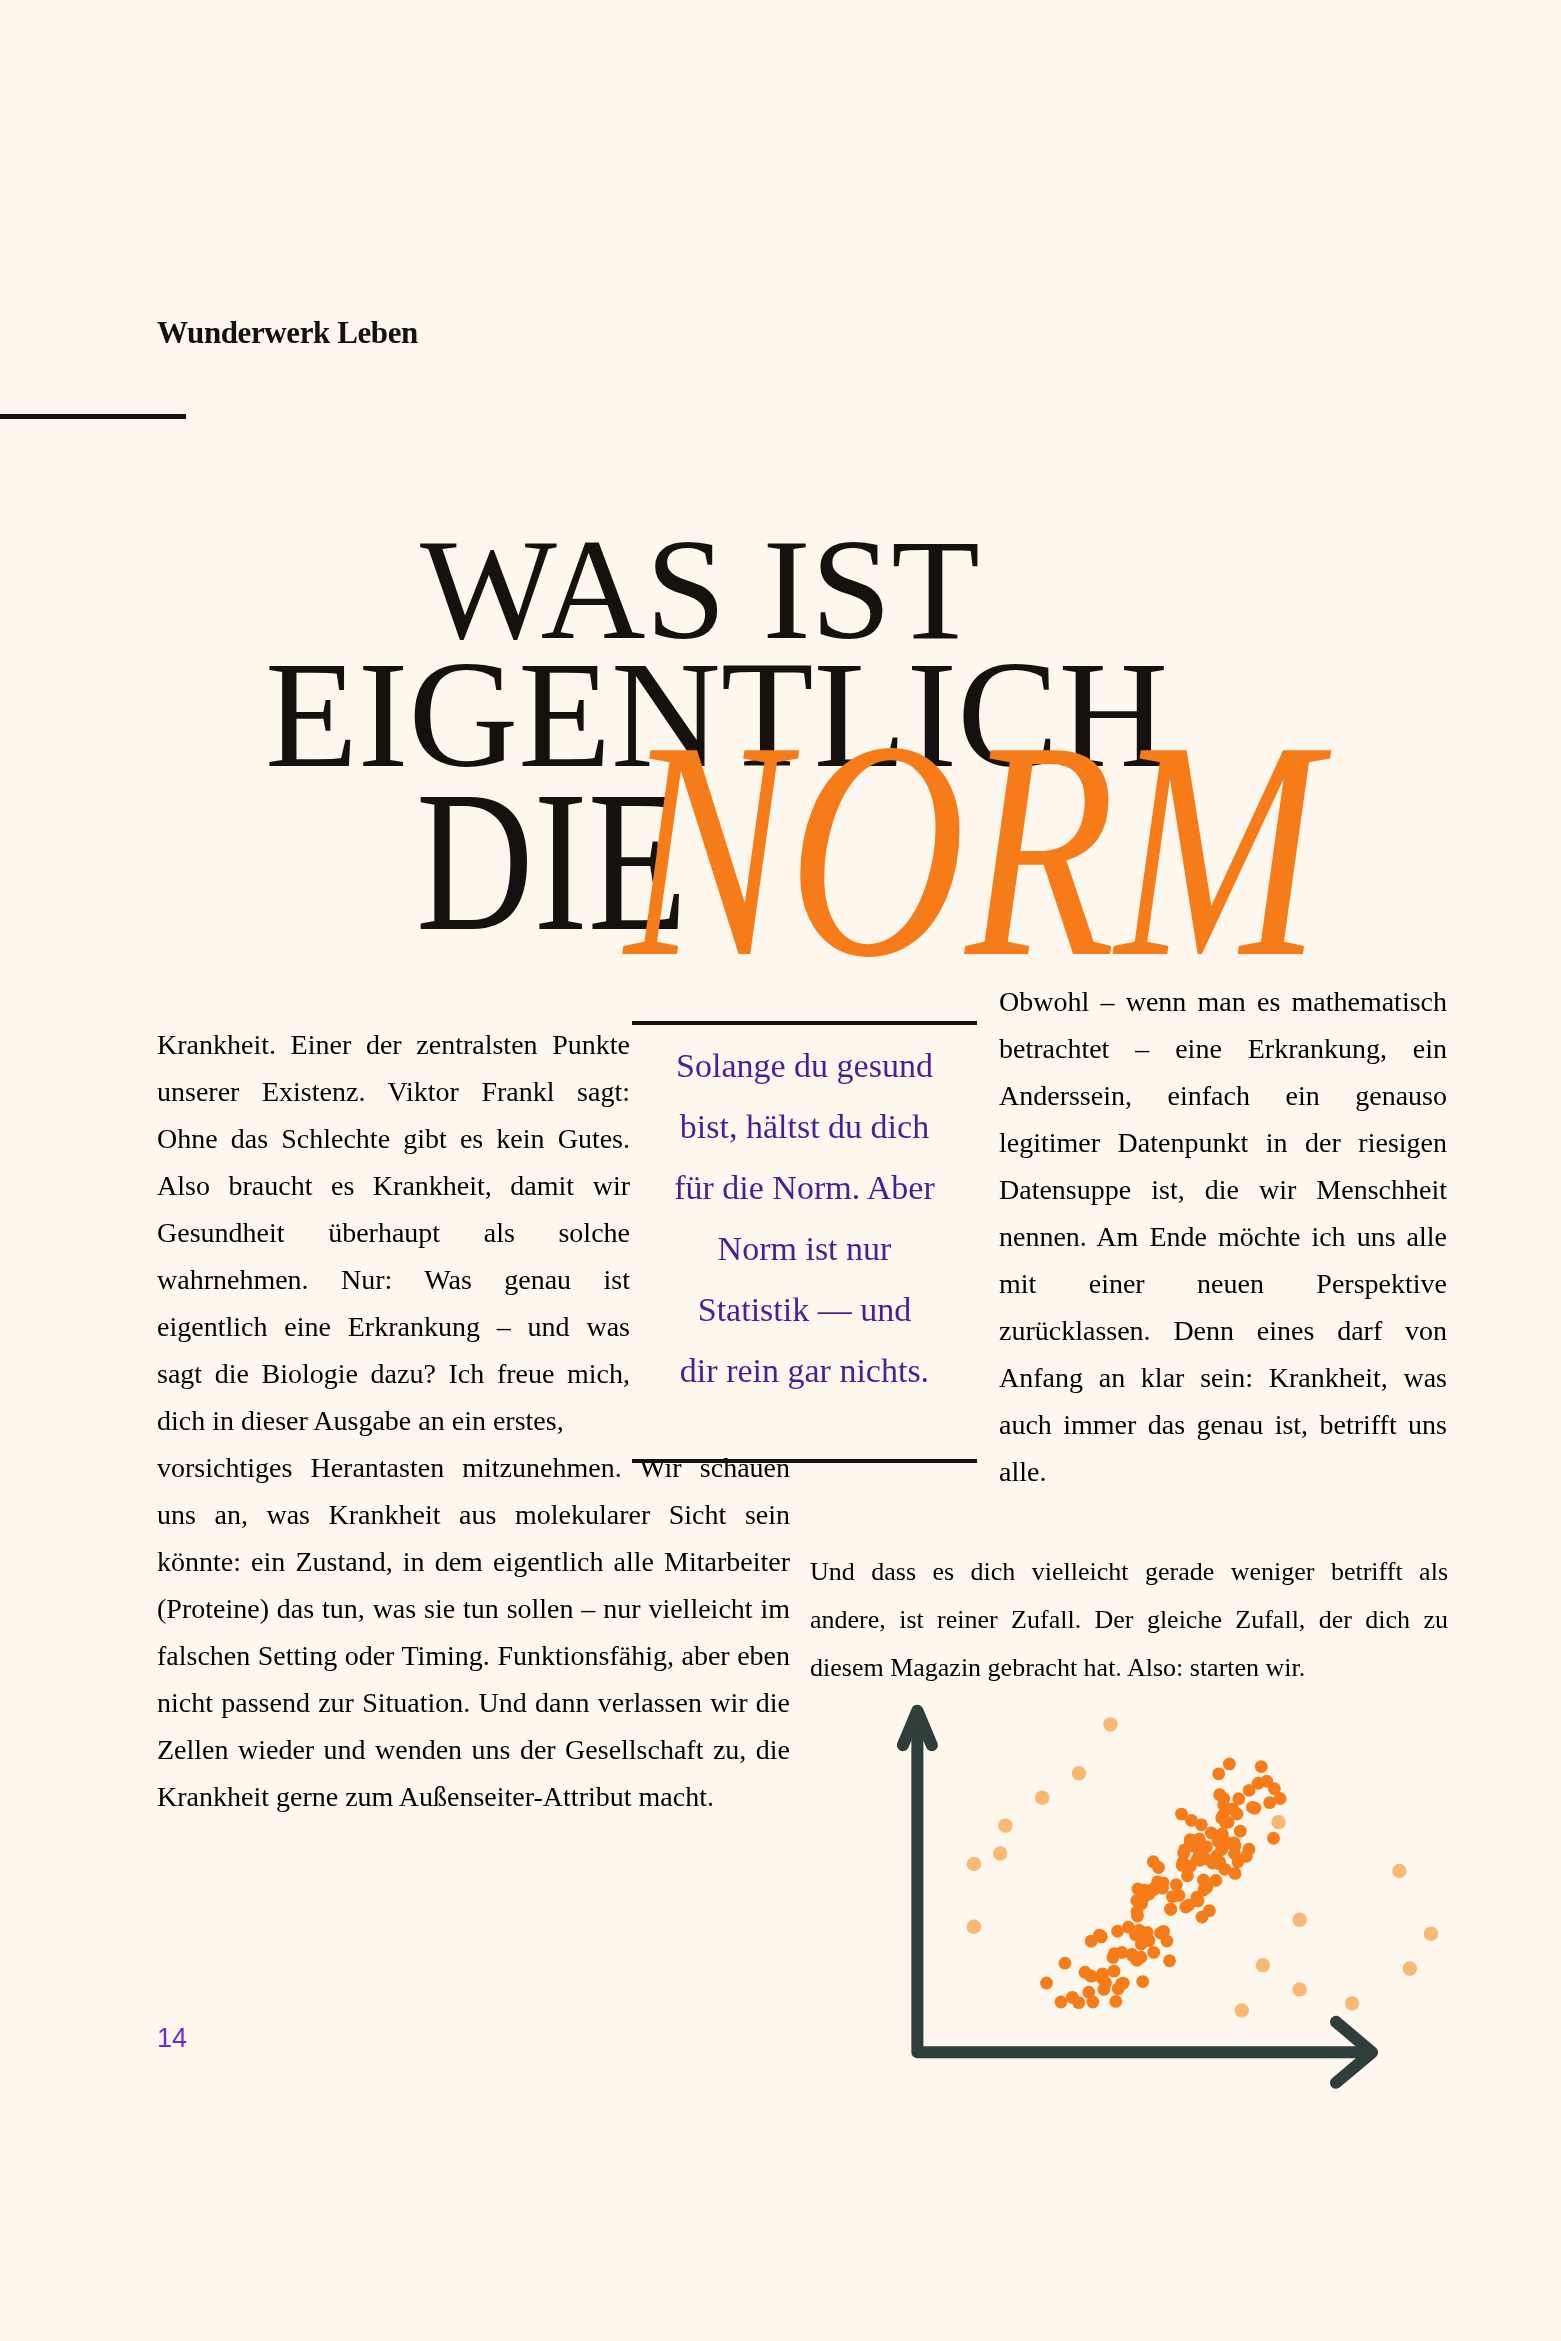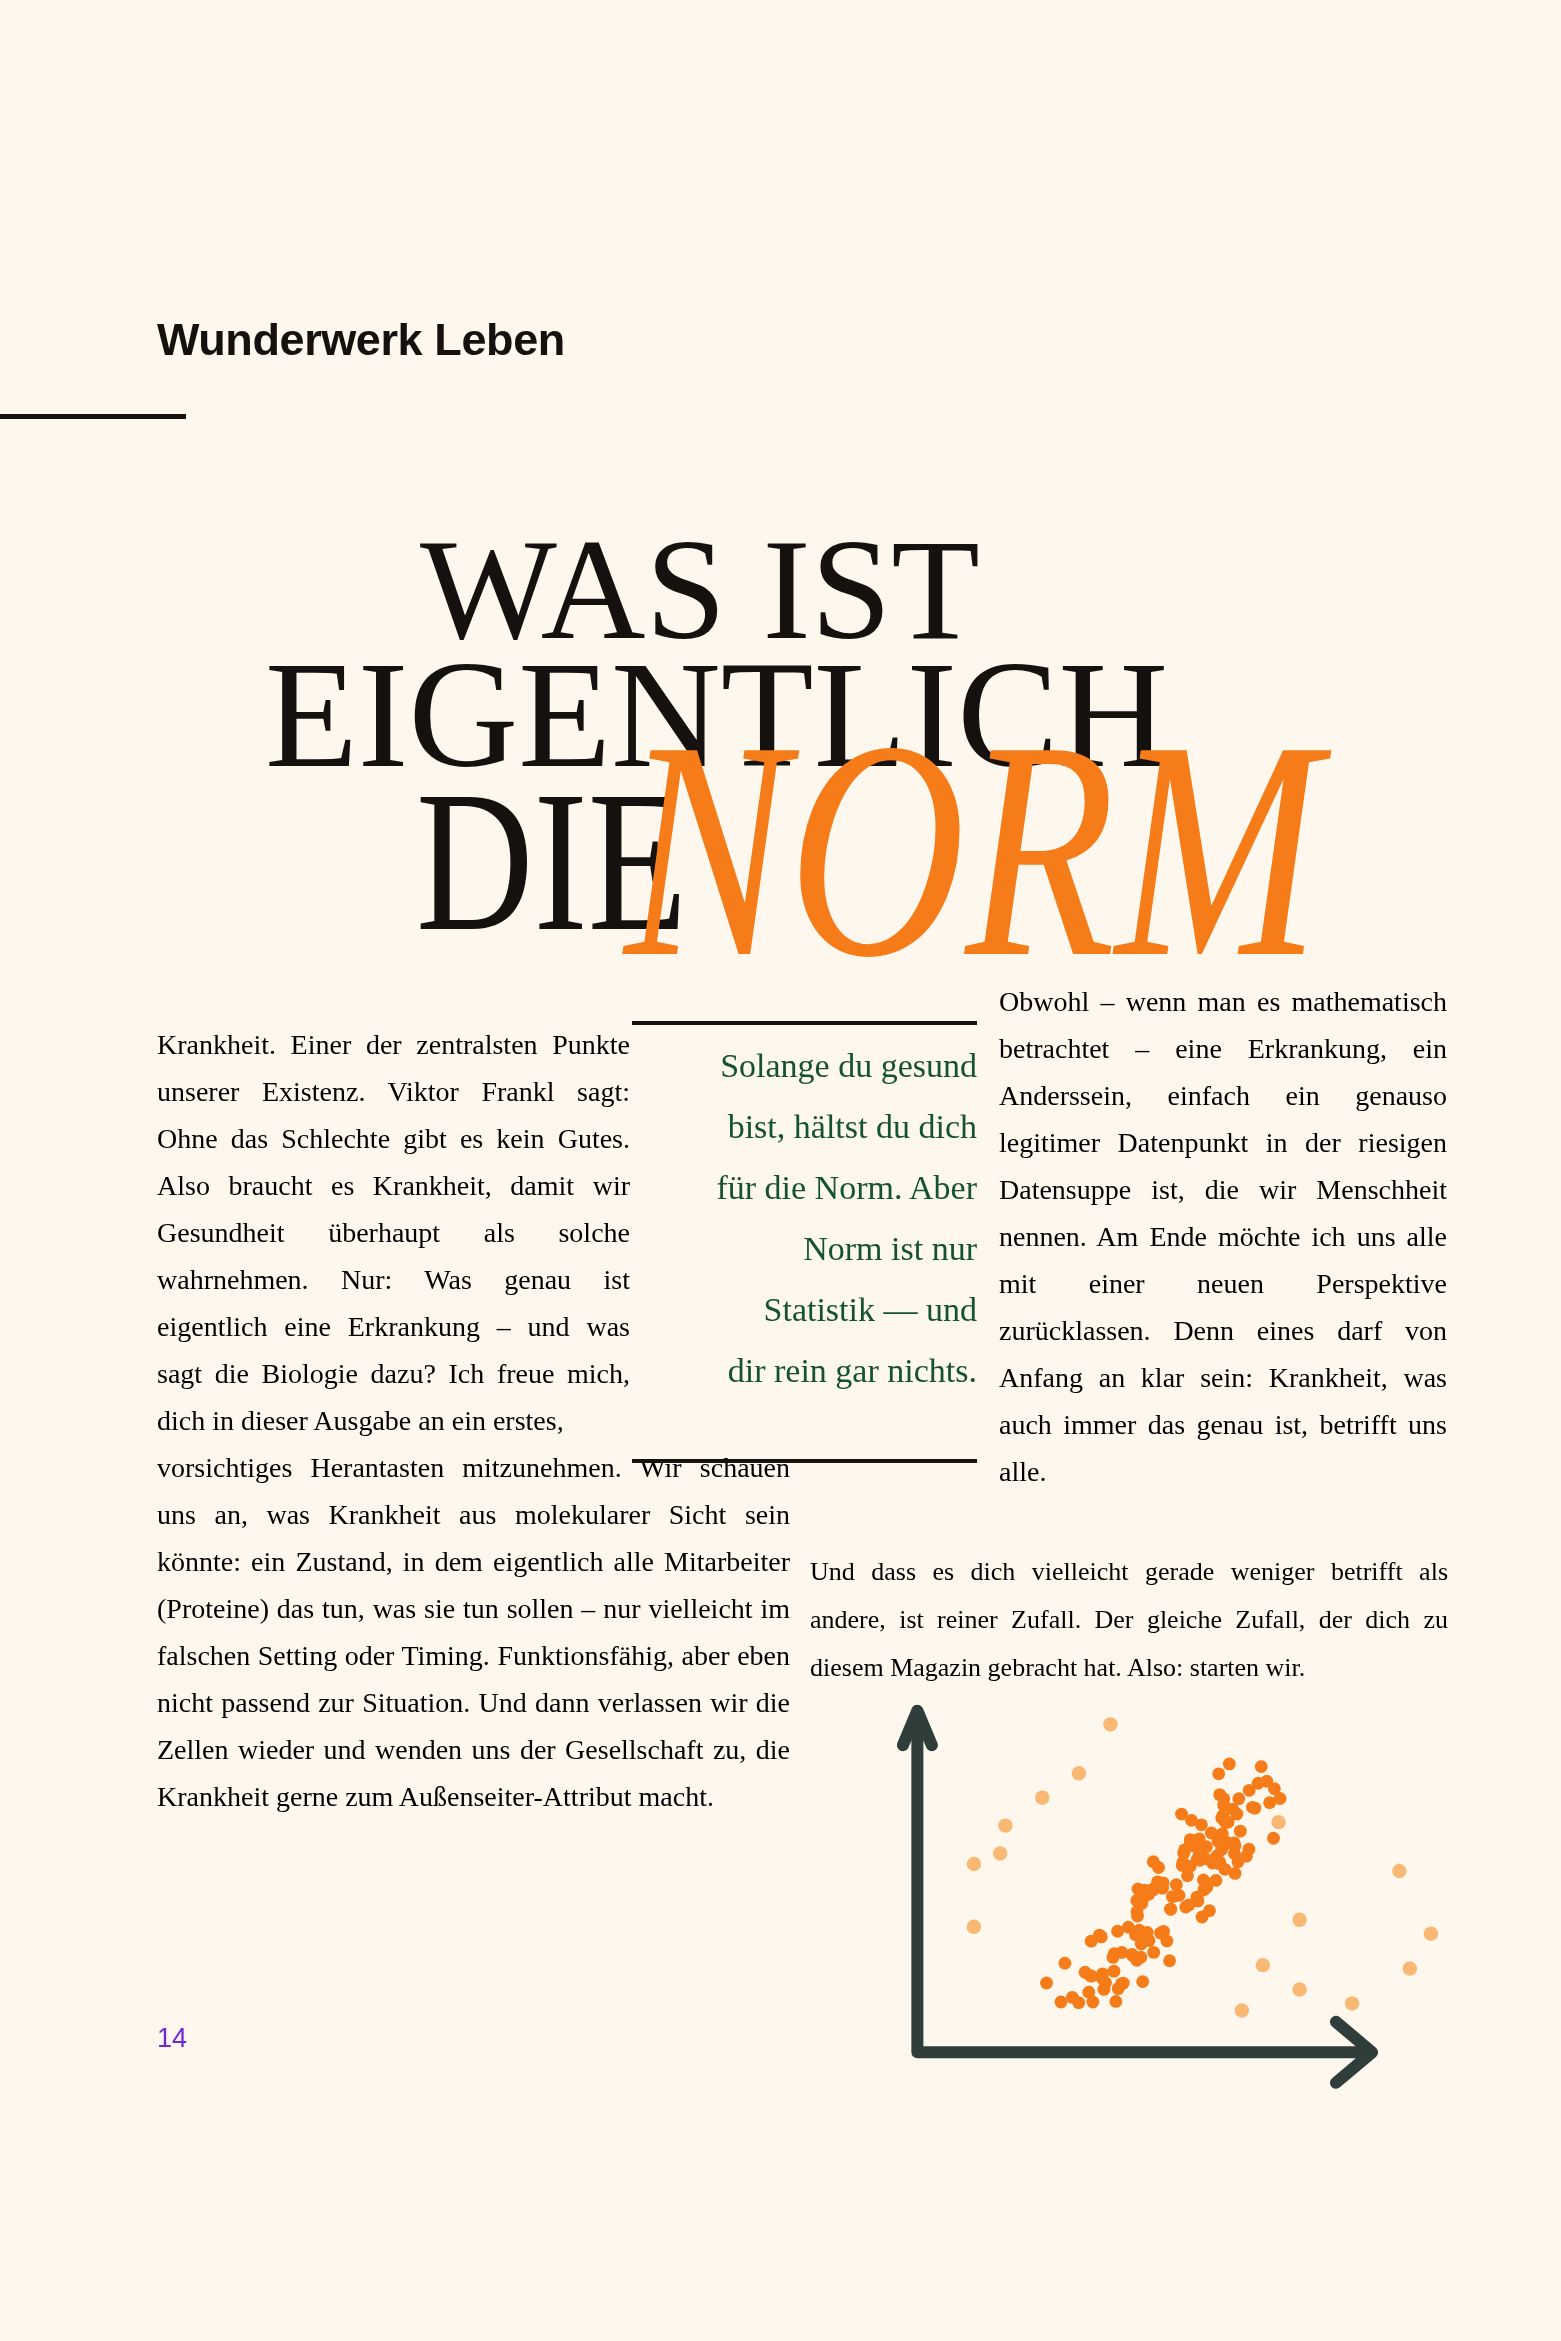--- a/index.html
+++ b/index.html
@@ -7,22 +7,22 @@
     position:relative;
     width:1561px;height:2342px;
     background:#FDF7EE;
     font-family:"Liberation Serif", serif;
     color:#2A2522;
     overflow:hidden;
   }
   
   .kicker{
     position:absolute;left:157px;top:317px;
-    font-family:Liberation Sans, sans-serif;
-    font-weight:bold;font-size:45px;line-height:1;
+    font-family:Liberation Serif, serif;
+    font-weight:bold;font-size:31px;line-height:1;
     color:#14110F;letter-spacing:-0.4px;
   }
   .kicker-rule{
     position:absolute;left:0;top:414px;width:186px;height:4.8px;
     background:#14110F;
   }
   .subtitle{
     position:absolute;left:202px;top:391px;
     font-size:50px;line-height:1;color:#14110F;
   }
@@ -47,22 +47,22 @@
   .colA .narrow{width:473px;}
   .colD{left:999px;top:978px;width:448px;font-family:Liberation Serif, serif;}
   .colE{left:810px;top:1548px;width:638px;font-size:26px;line-height:48px;}
   
   .quote{position:absolute;left:632px;top:1021px;width:345px;}
   .quote-rule{position:absolute;left:0;width:345px;height:4px;background:#15120F;}
   .quote-rule.top{top:0;}
   .quote-rule.bottom{top:438px;}
   .quote-lines{position:absolute;left:0;top:14.4px;width:345px;}
   .quote-line{
-    text-align:right;font-size:34px;line-height:61px;
-    color:#14532d;white-space:nowrap;
+    text-align:center;font-size:34px;line-height:61px;
+    color:#4c1d95;white-space:nowrap;
   }
   
   .figure{position:absolute;left:897px;top:1677px;width:562px;height:417px;}
   
   .pagenum{
     position:absolute;left:157px;top:2023px;
     font-family:"Liberation Sans", sans-serif;
     font-size:27px;color:#6d28d9;
   }
 </style>

